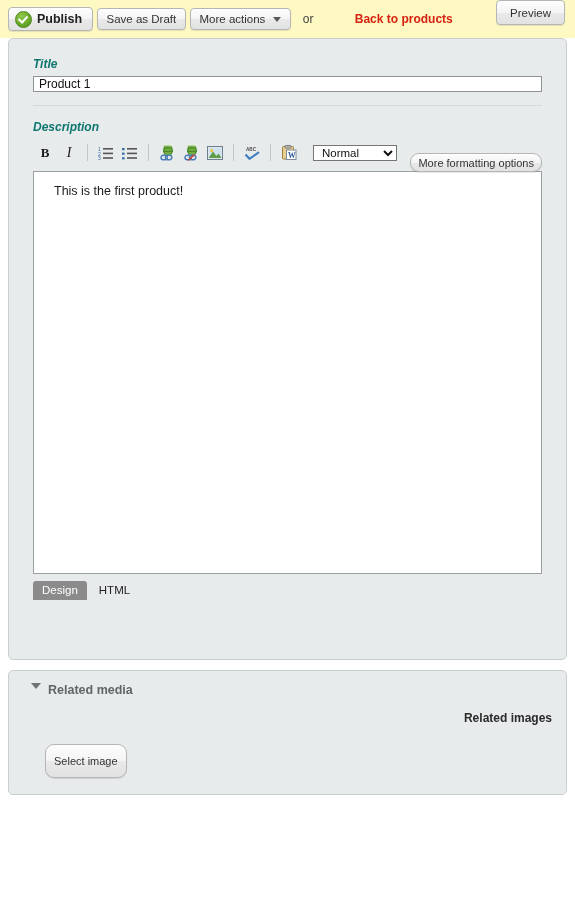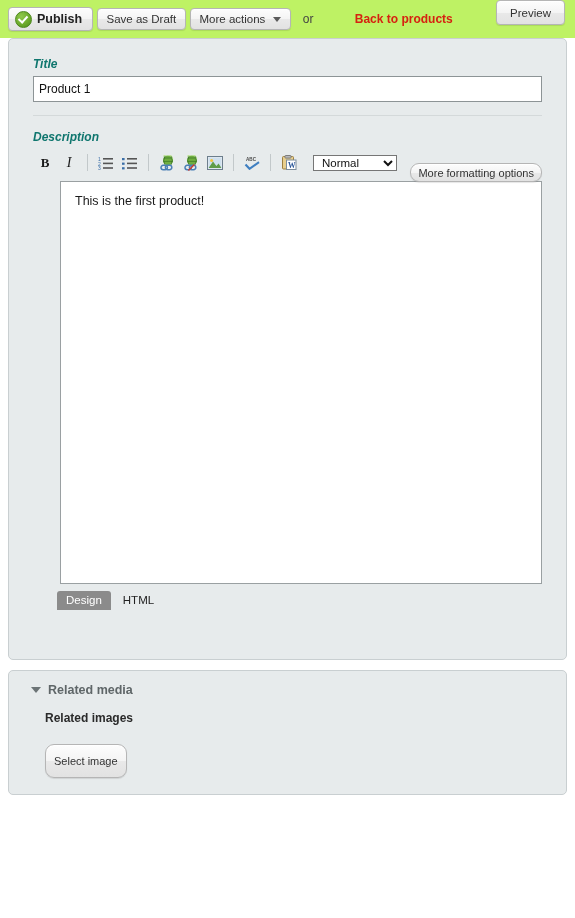--- a/index.html
+++ b/index.html
@@ -15,21 +15,21 @@
     color: #222222;
     overflow: hidden;
   }
 
   
   .actionbar {
     position: relative;
     height: 38px;
     padding: 7px 8px 0 8px;
     box-sizing: border-box;
-    background: #bef264;
+    background: #fef9c3;
   }
   .btn {
     display: inline-flex;
     align-items: center;
     gap: 5px;
     height: 22px;
     padding: 0 9px;
     box-sizing: border-box;
     border: 1px solid #b5b5b5;
     border-radius: 4px;
@@ -124,21 +124,21 @@
   .field-label {
     font-size: 12px;
     font-weight: bold;
     color: #0f766e;
     margin-bottom: 5px;
     font-style: italic;
   }
   .text-input {
     display: block;
     width: 100%;
-    height: 26px;
+    height: 16px;
     box-sizing: border-box;
     padding: 2px 5px;
     border: 1px solid #8d9496;
     background: #ffffff;
     font-family: "Liberation Sans", sans-serif;
     font-size: 12px;
     color: #111111;
     border-radius: 0;
     outline: none;
   }
@@ -206,51 +206,49 @@
     height: 19px;
     padding: 0 7px;
     font-size: 11px;
     border-radius: 9px;
     color: #333;
   }
   .editor-body {
     background: #ffffff;
     border: 1px solid #9aa0a2;
     height: 403px;
-    padding: 12px 14px;
+    padding: 12px 20px;
     box-sizing: border-box;
     font-size: 12.5px;
     color: #1b1b1b;
     overflow: hidden;
-    margin-left: 27px;
   }
   .editor-tabs {
     margin-top: 7px;
     display: flex;
     align-items: center;
     gap: 3px;
   }
   .etab {
     padding: 3px 9px 4px 9px;
     font-size: 11.5px;
     border-radius: 3px 3px 0 0;
     cursor: pointer;
     color: #222222;
   }
   .etab-active {
     background: #8b8b8b;
     color: #ffffff;
     font-weight: normal;
-    margin-left: 24px;
   }
 
   
   .section-head {
     display: flex;
-    align-items: center;
+    align-items: flex-start;
     gap: 7px;
     margin: 2px 0 14px 8px;
   }
   .tri-down {
     width: 0;
     height: 0;
     border-left: 5px solid transparent;
     border-right: 5px solid transparent;
     border-top: 6px solid #6c7476;
     cursor: pointer;
@@ -258,20 +256,21 @@
   .section-title {
     font-size: 12.5px;
     font-weight: bold;
     color: #5f6668;
   }
   .sub-label {
     font-size: 12px;
     font-weight: bold;
     color: #2a2a2a;
     margin: 0 0 6px 22px;
+    text-align: right;
   }
   .thumb {
     position: relative;
     width: 102px;
     height: 117px;
     margin-left: 22px;
     background: #ffffff;
     border: 1px solid #cdd2d4;
     box-sizing: border-box;
   }

